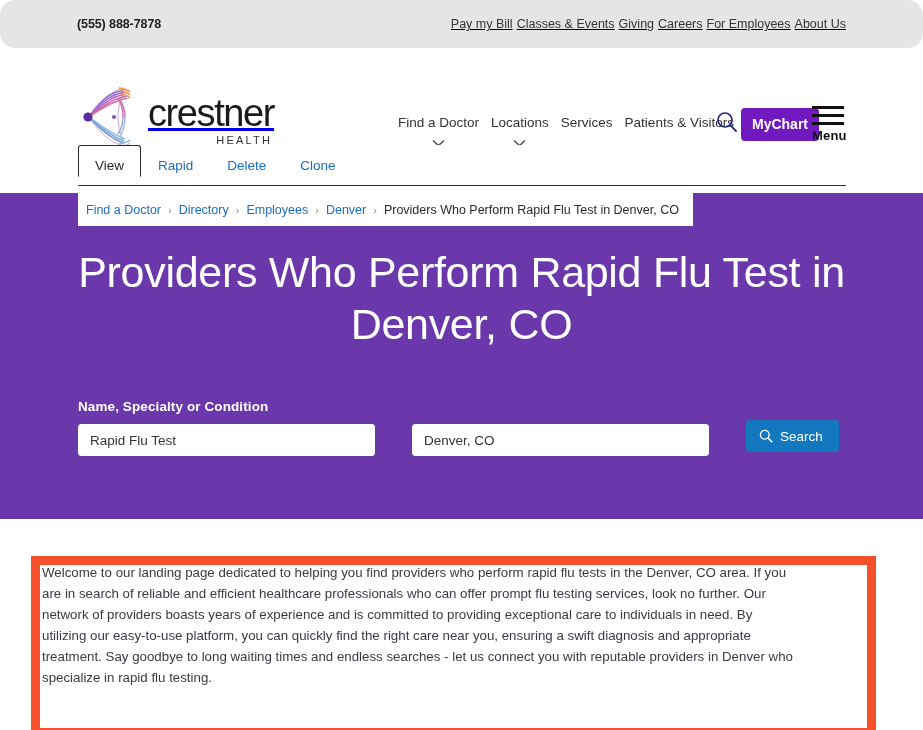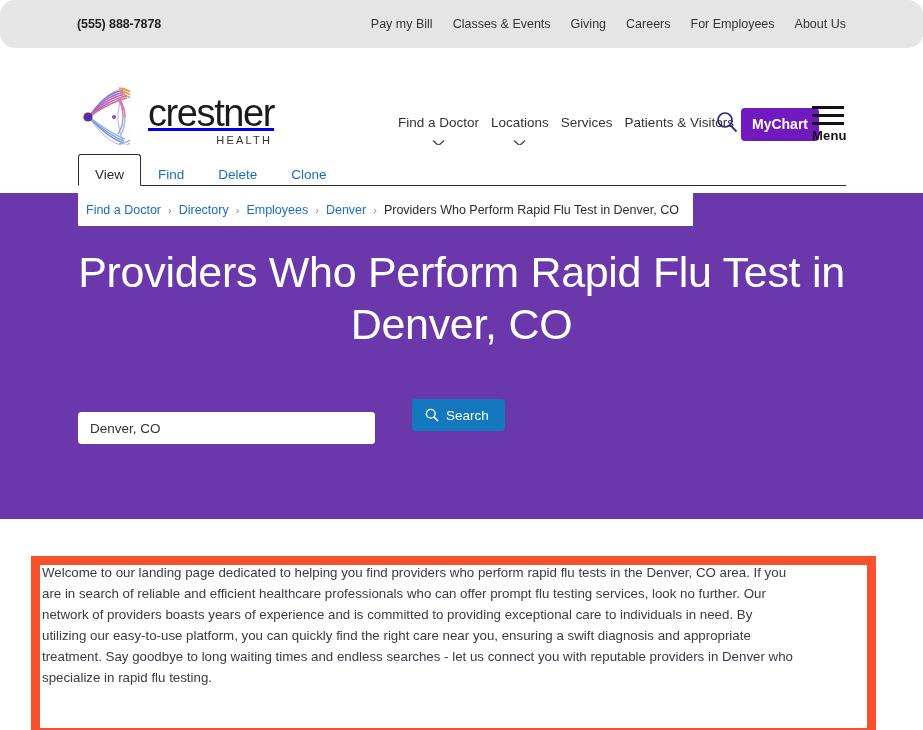--- a/index.html
+++ b/index.html
@@ -24,22 +24,23 @@
     left: 77px;
     font-size: 12.5px;
     font-weight: bold;
     color: #222222;
     letter-spacing: -0.1px;
   }
   .utility-links {
     position: absolute;
     right: 77px;
     display: flex;
-    gap: 20px;
+    gap: 4px;
     align-items: flex-start;
+    text-decoration: underline;
   }
   .utility-links a {
     font-size: 12.5px;
     color: #333333;
     text-decoration: none;
     white-space: nowrap;
   }
 
   
   .site-header {
@@ -162,21 +163,21 @@
     background: #ffffff;
   }
   .tabs {
     position: absolute;
     left: 78px;
     top: 0;
     width: 768px;
     height: 41px;
     border-bottom: 1px solid #2b2b2b;
     display: flex;
-    align-items: flex-end;
+    align-items: flex-start;
   }
   .tab {
     font-size: 13.5px;
     color: #1a6cc4;
     text-decoration: none;
     padding: 12px 17px 0;
     cursor: pointer;
     line-height: 1.4;
   }
   .tab.active {
@@ -262,21 +263,21 @@
     border: none;
     border-radius: 4px;
     height: 32px;
     padding: 0 16px 0 13px;
     font-size: 13.5px;
     display: flex;
     align-items: center;
     gap: 7px;
     cursor: pointer;
     font-family: "Liberation Sans", sans-serif;
-    margin-bottom: 13px;
+    margin-bottom: 4px;
   }
 
   
   .content-area {
     position: relative;
     height: 227px;
     background: #ffffff;
   }
   .highlight-box {
     position: absolute;
@@ -379,21 +380,21 @@
       <span></span>
       <span></span>
     </span>
     <span class="menu-label">Menu</span>
   </div>
 </header>
 
 <div class="tabs-region">
   <div class="tabs">
     <a class="tab active" href="#">View</a>
-    <a class="tab" href="#">Find</a>
+    <a class="tab" href="#">Rapid</a>
     <a class="tab" href="#">Delete</a>
     <a class="tab" href="#">Clone</a>
   </div>
 </div>
 
 <section class="hero">
 
   <nav class="breadcrumb">
     <a href="#">Find a Doctor</a>
     <span class="sep">›</span>
@@ -402,20 +403,24 @@
     <a href="#">Employees</a>
     <span class="sep">›</span>
     <a href="#">Denver</a>
     <span class="sep">›</span>
     <span class="current">Providers Who Perform Rapid Flu Test in Denver, CO</span>
   </nav>
 
   <h1 class="hero-title">Providers Who Perform Rapid Flu Test in Denver, CO</h1>
 
   <form class="search-form">
+    <div class="field field-name">
+      <label class="field-label">Name, Specialty or Condition</label>
+      <input type="text" value="Rapid Flu Test" style="">
+    </div>
     <div class="field field-loc">
       <input type="text" value="Denver, CO" style="">
     </div>
     <button type="button" class="search-submit">
       <svg width="14" height="14" viewBox="0 0 16 16">
         <circle cx="6.6" cy="6.6" r="5" fill="none" stroke="#ffffff" stroke-width="1.6"></circle>
         <line x1="10.3" y1="10.3" x2="15" y2="15" stroke="#ffffff" stroke-width="1.8"></line>
       </svg>
       <span>Search</span>
     </button>

